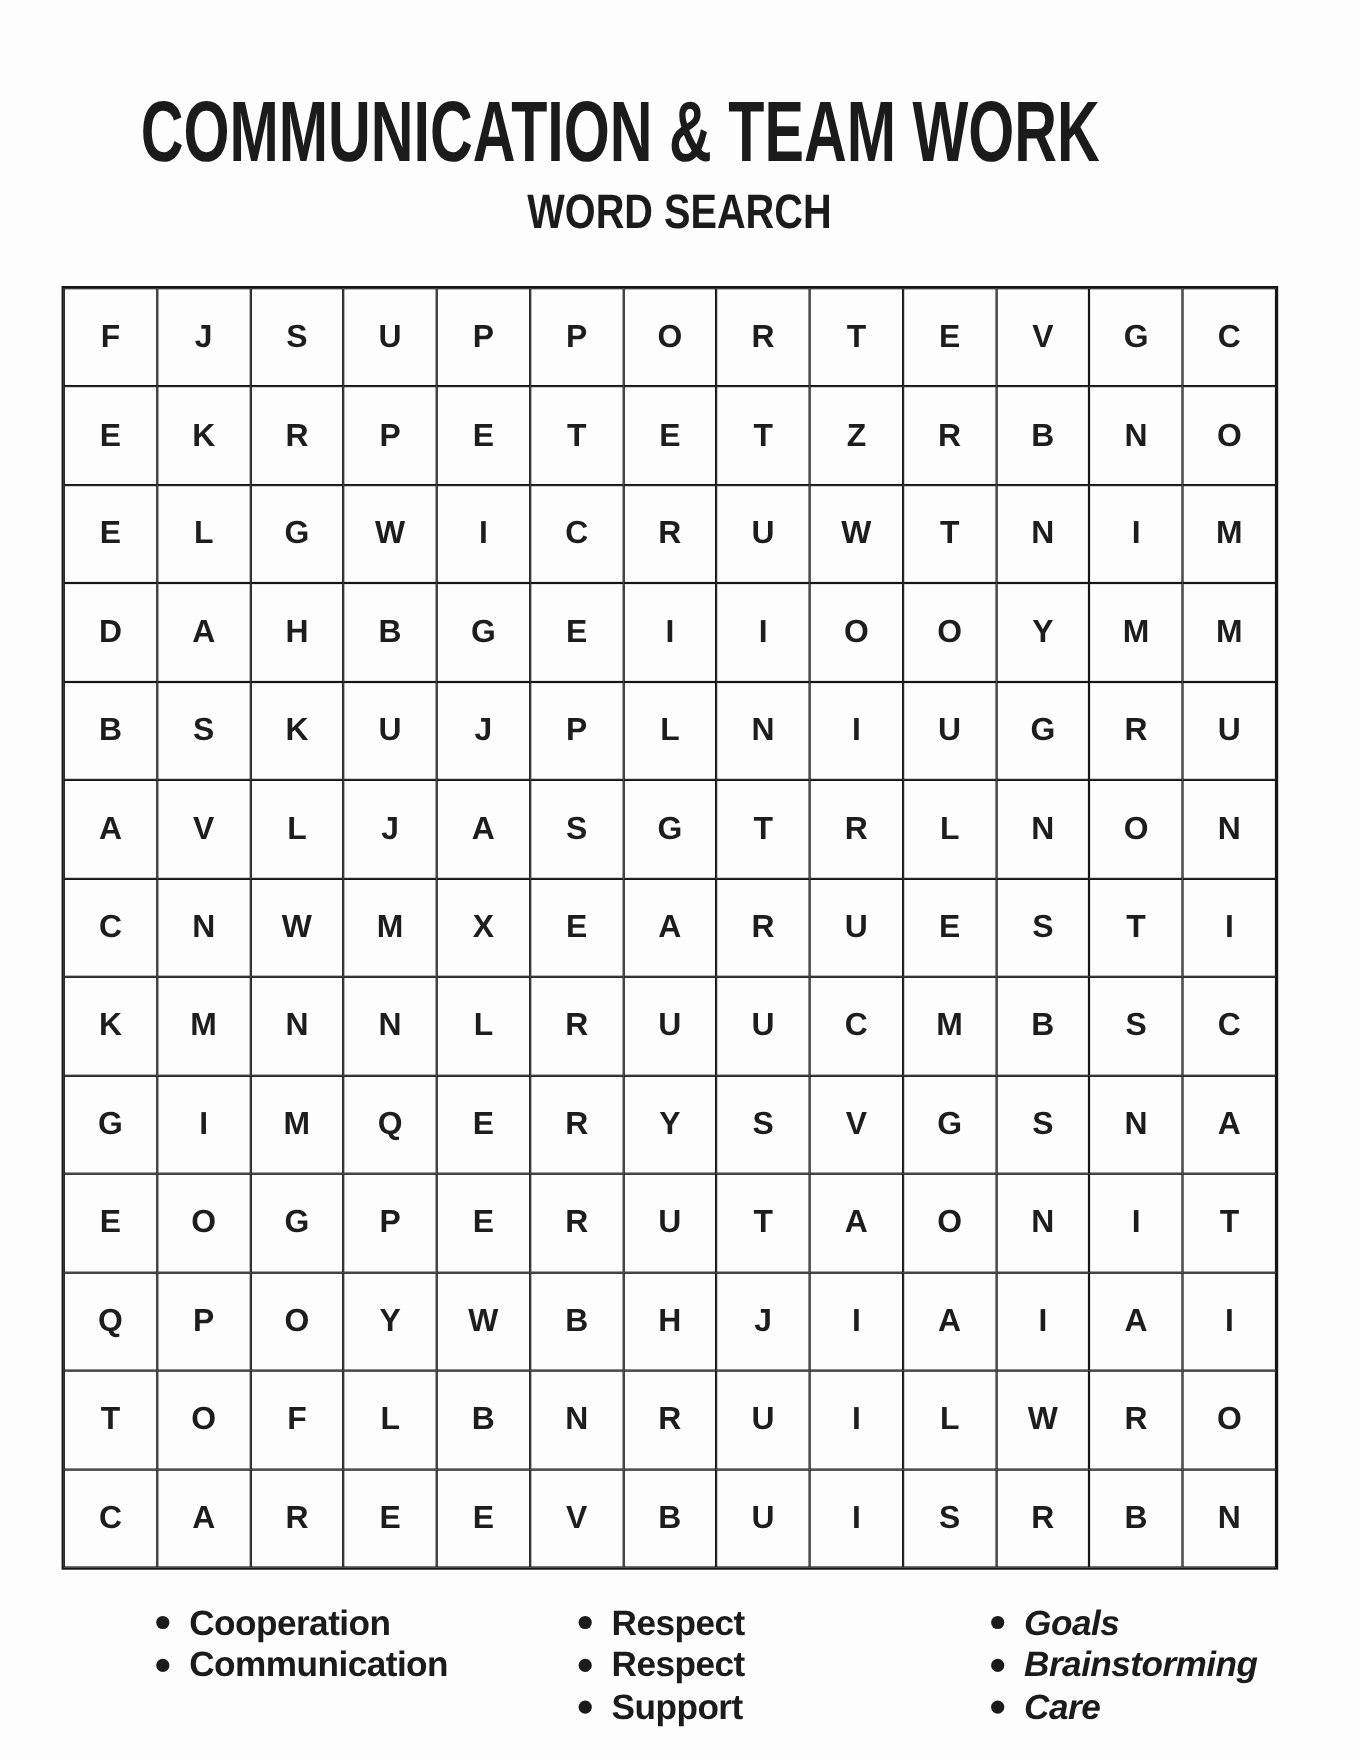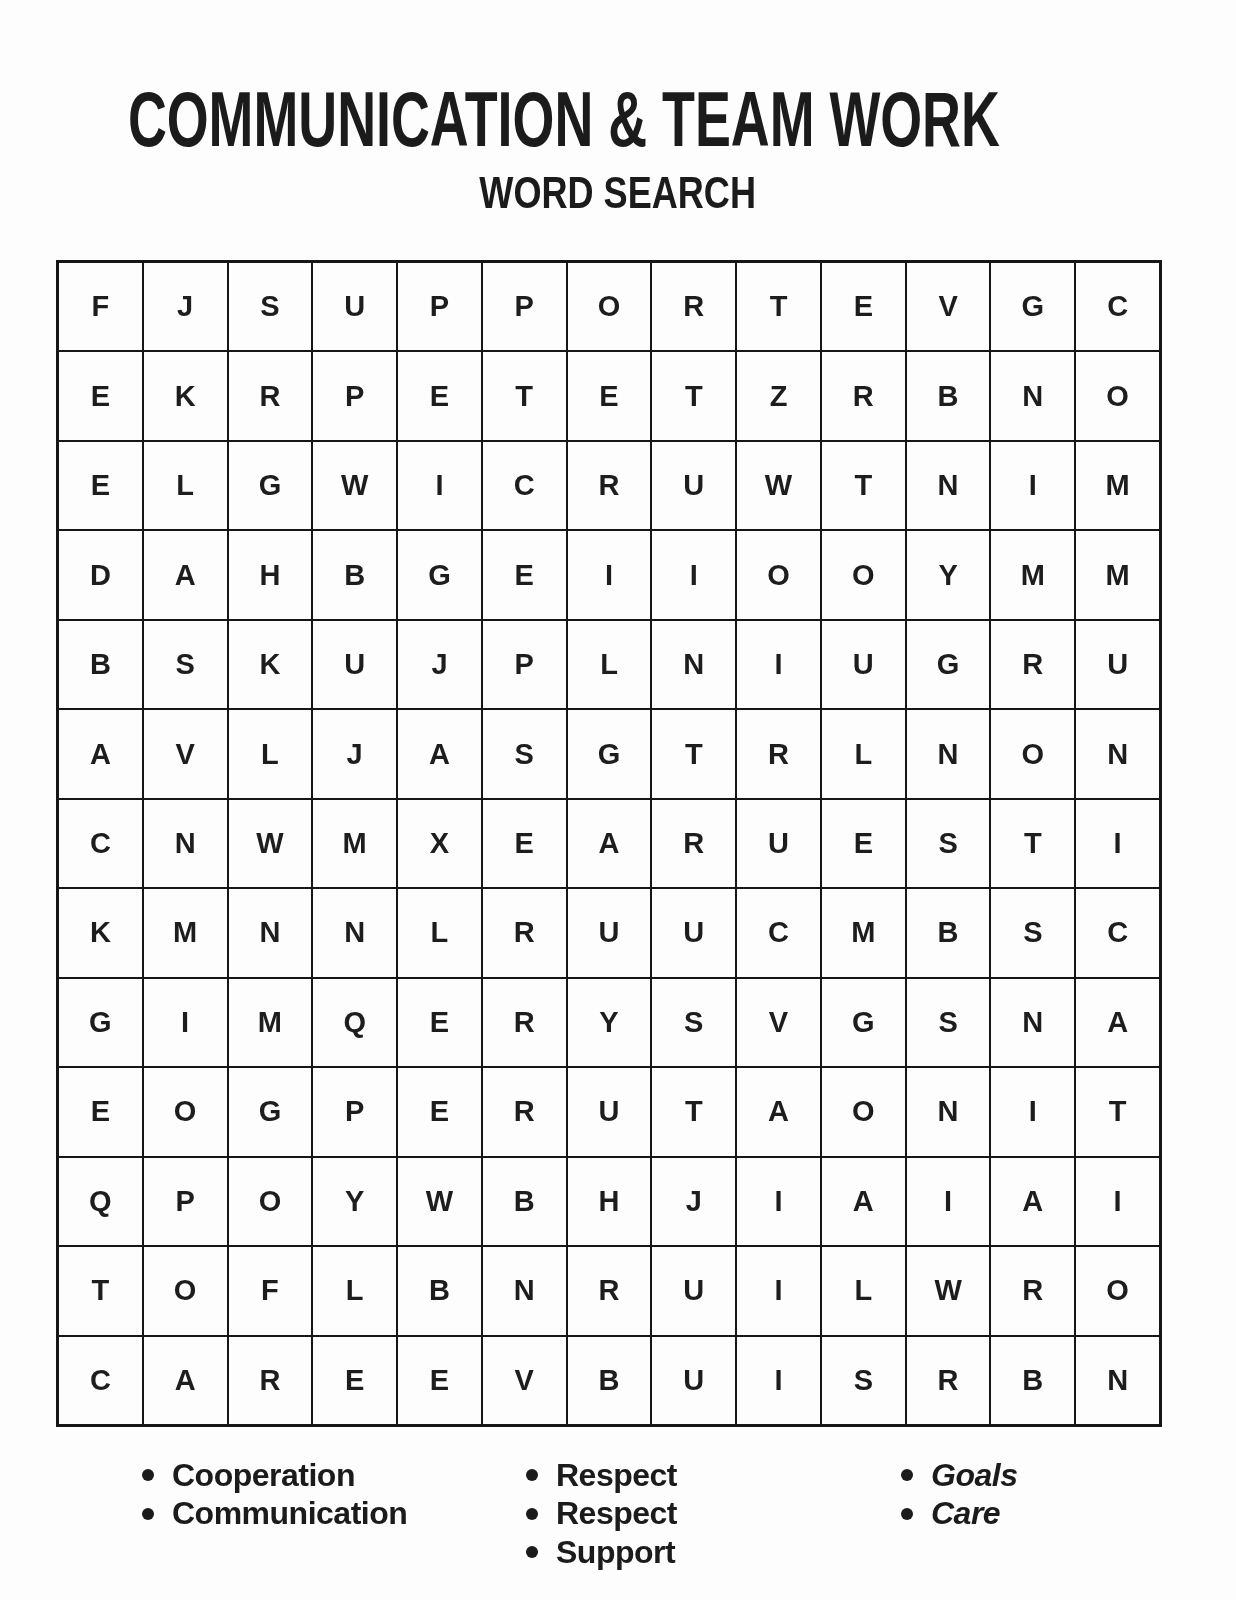--- a/index.html
+++ b/index.html
@@ -292,15 +292,19 @@
       <span class="word">Support</span>
     </div>
   </div>
 <div class="wl" id="wl-2">
     <div class="wl-item">
       <span class="dot"></span>
       <span class="word">Goals</span>
     </div>
     <div class="wl-item">
       <span class="dot"></span>
+      <span class="word">Brainstorming</span>
+    </div>
+    <div class="wl-item">
+      <span class="dot"></span>
       <span class="word">Care</span>
     </div>
   </div>
 
 </body></html>

